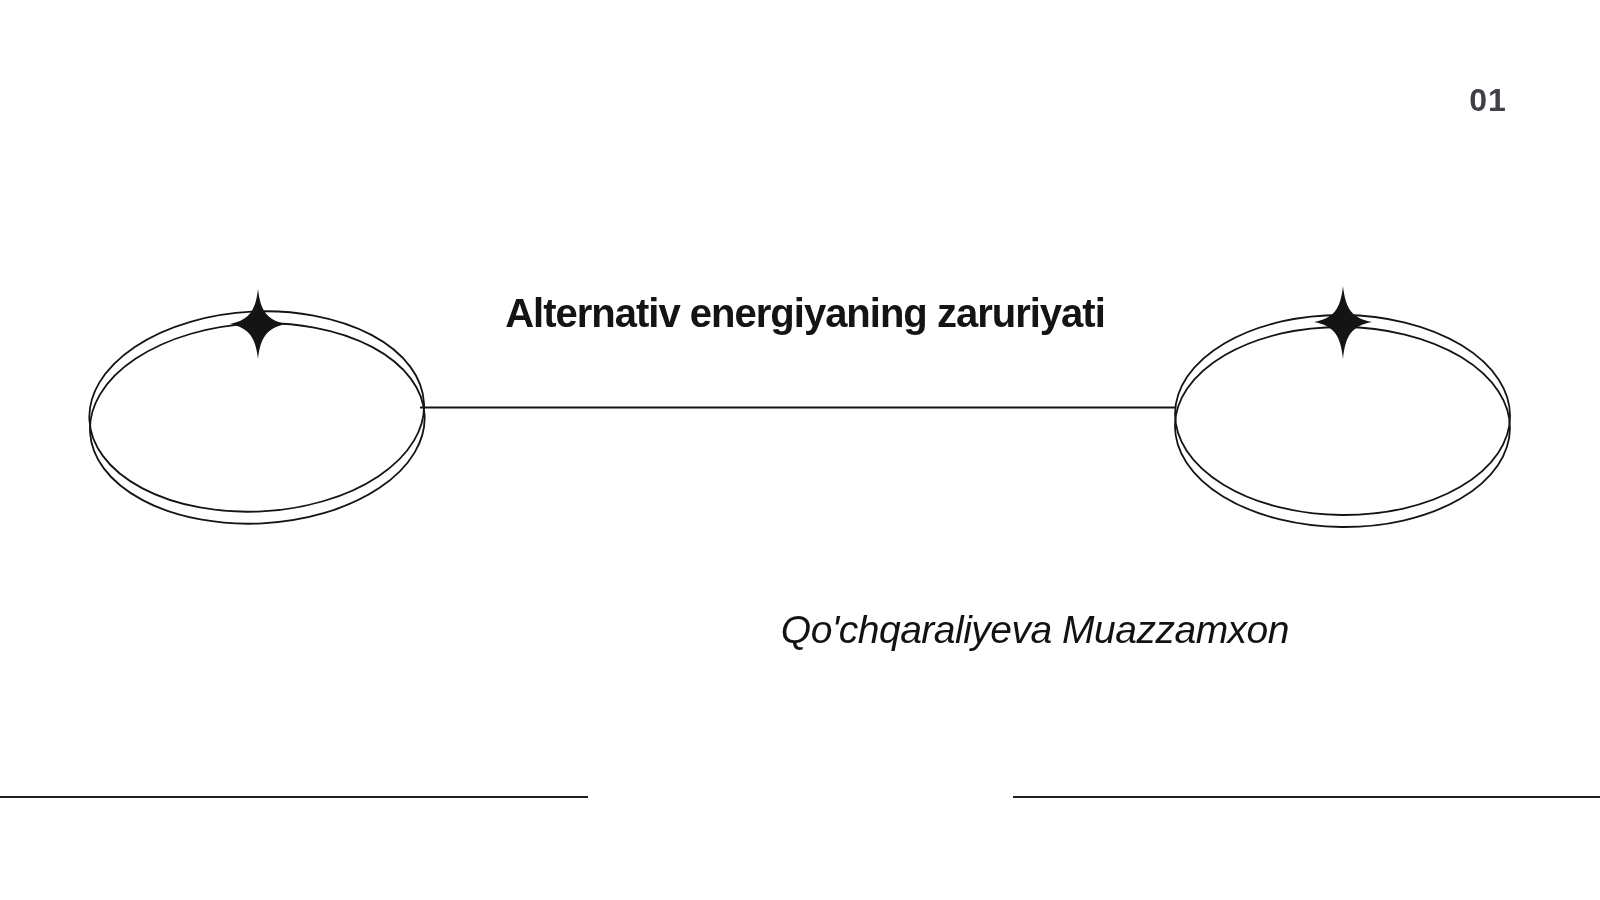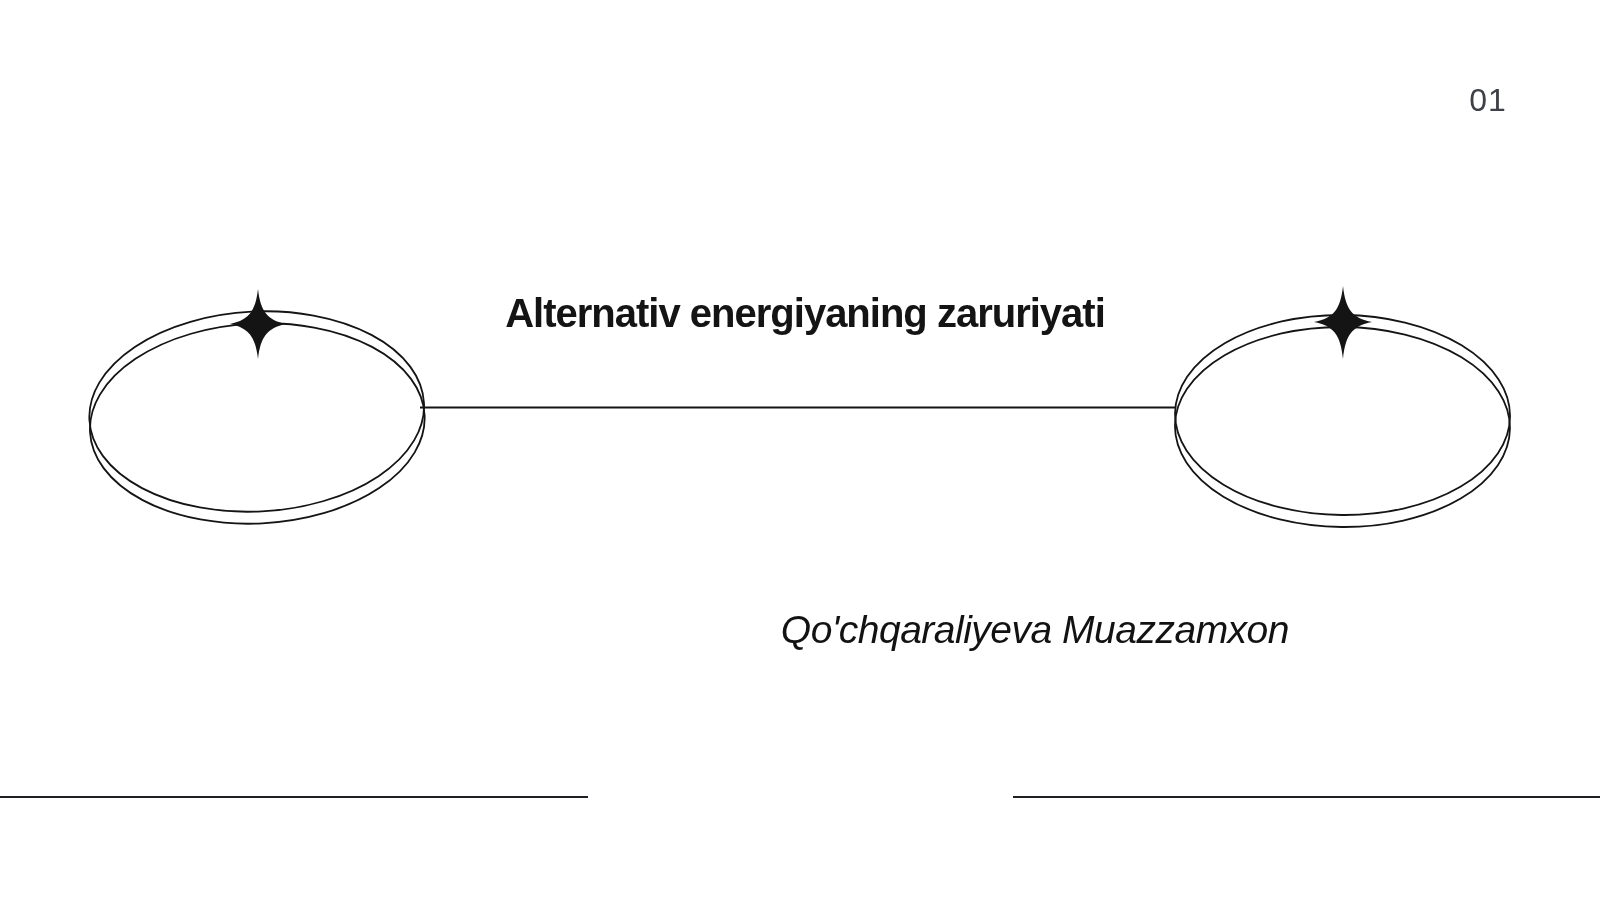--- a/index.html
+++ b/index.html
@@ -15,21 +15,21 @@
     overflow: hidden;
     font-family: "Liberation Sans", sans-serif;
   }
   .page-number {
     position: absolute;
     top: 84px;
     left: 1458px;
     width: 60px;
     text-align: center;
     font-size: 32px;
-    font-weight: 400;
+    font-weight: 700;
     letter-spacing: 1px;
     color: #3e4147;
     line-height: 1;
   }
   .slide-title {
     position: absolute;
     top: 283px;
     left: 0;
     width: 1594px;
     margin: 8px;

